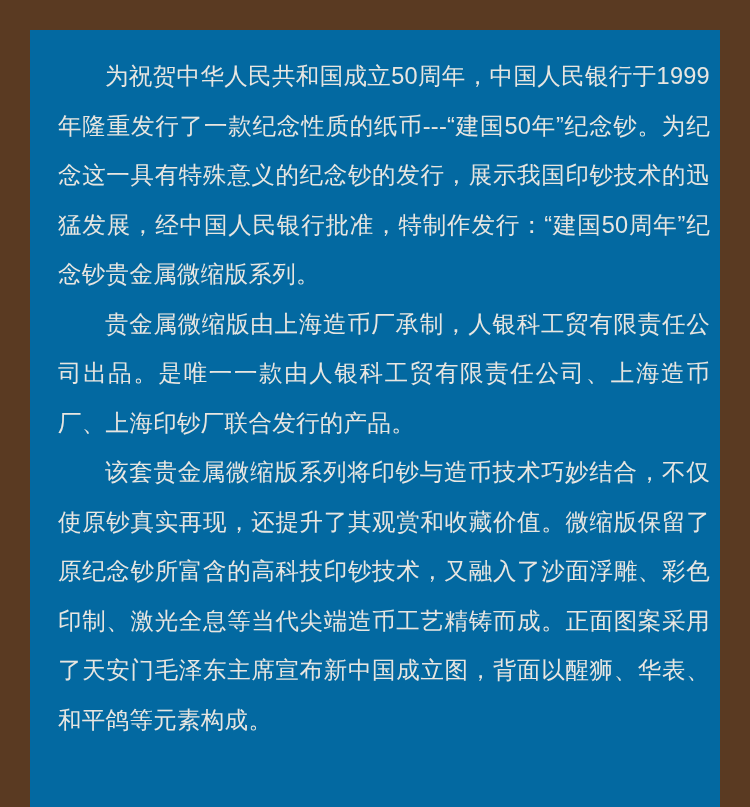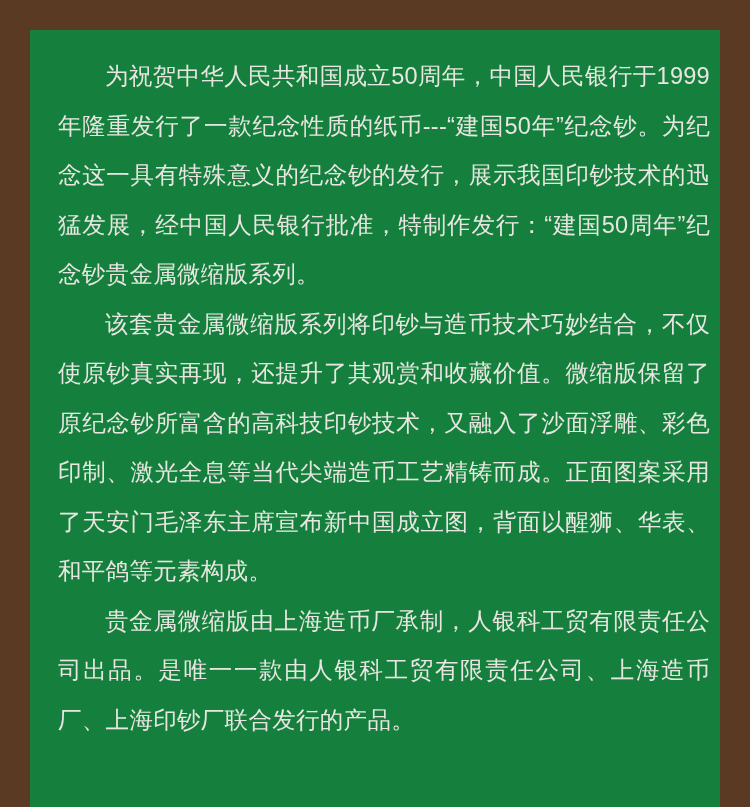--- a/index.html
+++ b/index.html
@@ -26,21 +26,21 @@
     width: 750px;
     height: 30px;
     background: #5a3a22;
   }
   .content-panel {
     position: absolute;
     top: 30px;
     left: 30px;
     width: 690px;
     height: 777px;
-    background: #15803d;
+    background: #0369a1;
     box-sizing: border-box;
     padding: 22px 2px 0 28px;
   }
   .left-strip {
     position: absolute;
     top: 30px;
     left: 0;
     width: 30px;
     height: 777px;
     background: #5a3a22;
@@ -63,17 +63,17 @@
 </style>
 </head>
 <body>
 
 <div id="page">
   <div class="top-band"></div>
   <div class="left-strip"></div>
   <div class="content-panel">
     <div class="article">
       <p>为祝贺中华人民共和国成立50周年，中国人民银行于1999年隆重发行了一款纪念性质的纸币---“建国50年”纪念钞。为纪念这一具有特殊意义的纪念钞的发行，展示我国印钞技术的迅猛发展，经中国人民银行批准，特制作发行：“建国50周年”纪念钞贵金属微缩版系列。</p>
+      <p>贵金属微缩版由上海造币厂承制，人银科工贸有限责任公司出品。是唯一一款由人银科工贸有限责任公司、上海造币厂、上海印钞厂联合发行的产品。</p>
       <p>该套贵金属微缩版系列将印钞与造币技术巧妙结合，不仅使原钞真实再现，还提升了其观赏和收藏价值。微缩版保留了原纪念钞所富含的高科技印钞技术，又融入了沙面浮雕、彩色印制、激光全息等当代尖端造币工艺精铸而成。正面图案采用了天安门毛泽东主席宣布新中国成立图，背面以醒狮、华表、和平鸽等元素构成。</p>
-      <p>贵金属微缩版由上海造币厂承制，人银科工贸有限责任公司出品。是唯一一款由人银科工贸有限责任公司、上海造币厂、上海印钞厂联合发行的产品。</p>
     </div>
   </div>
 </div>
 
 </body></html>

